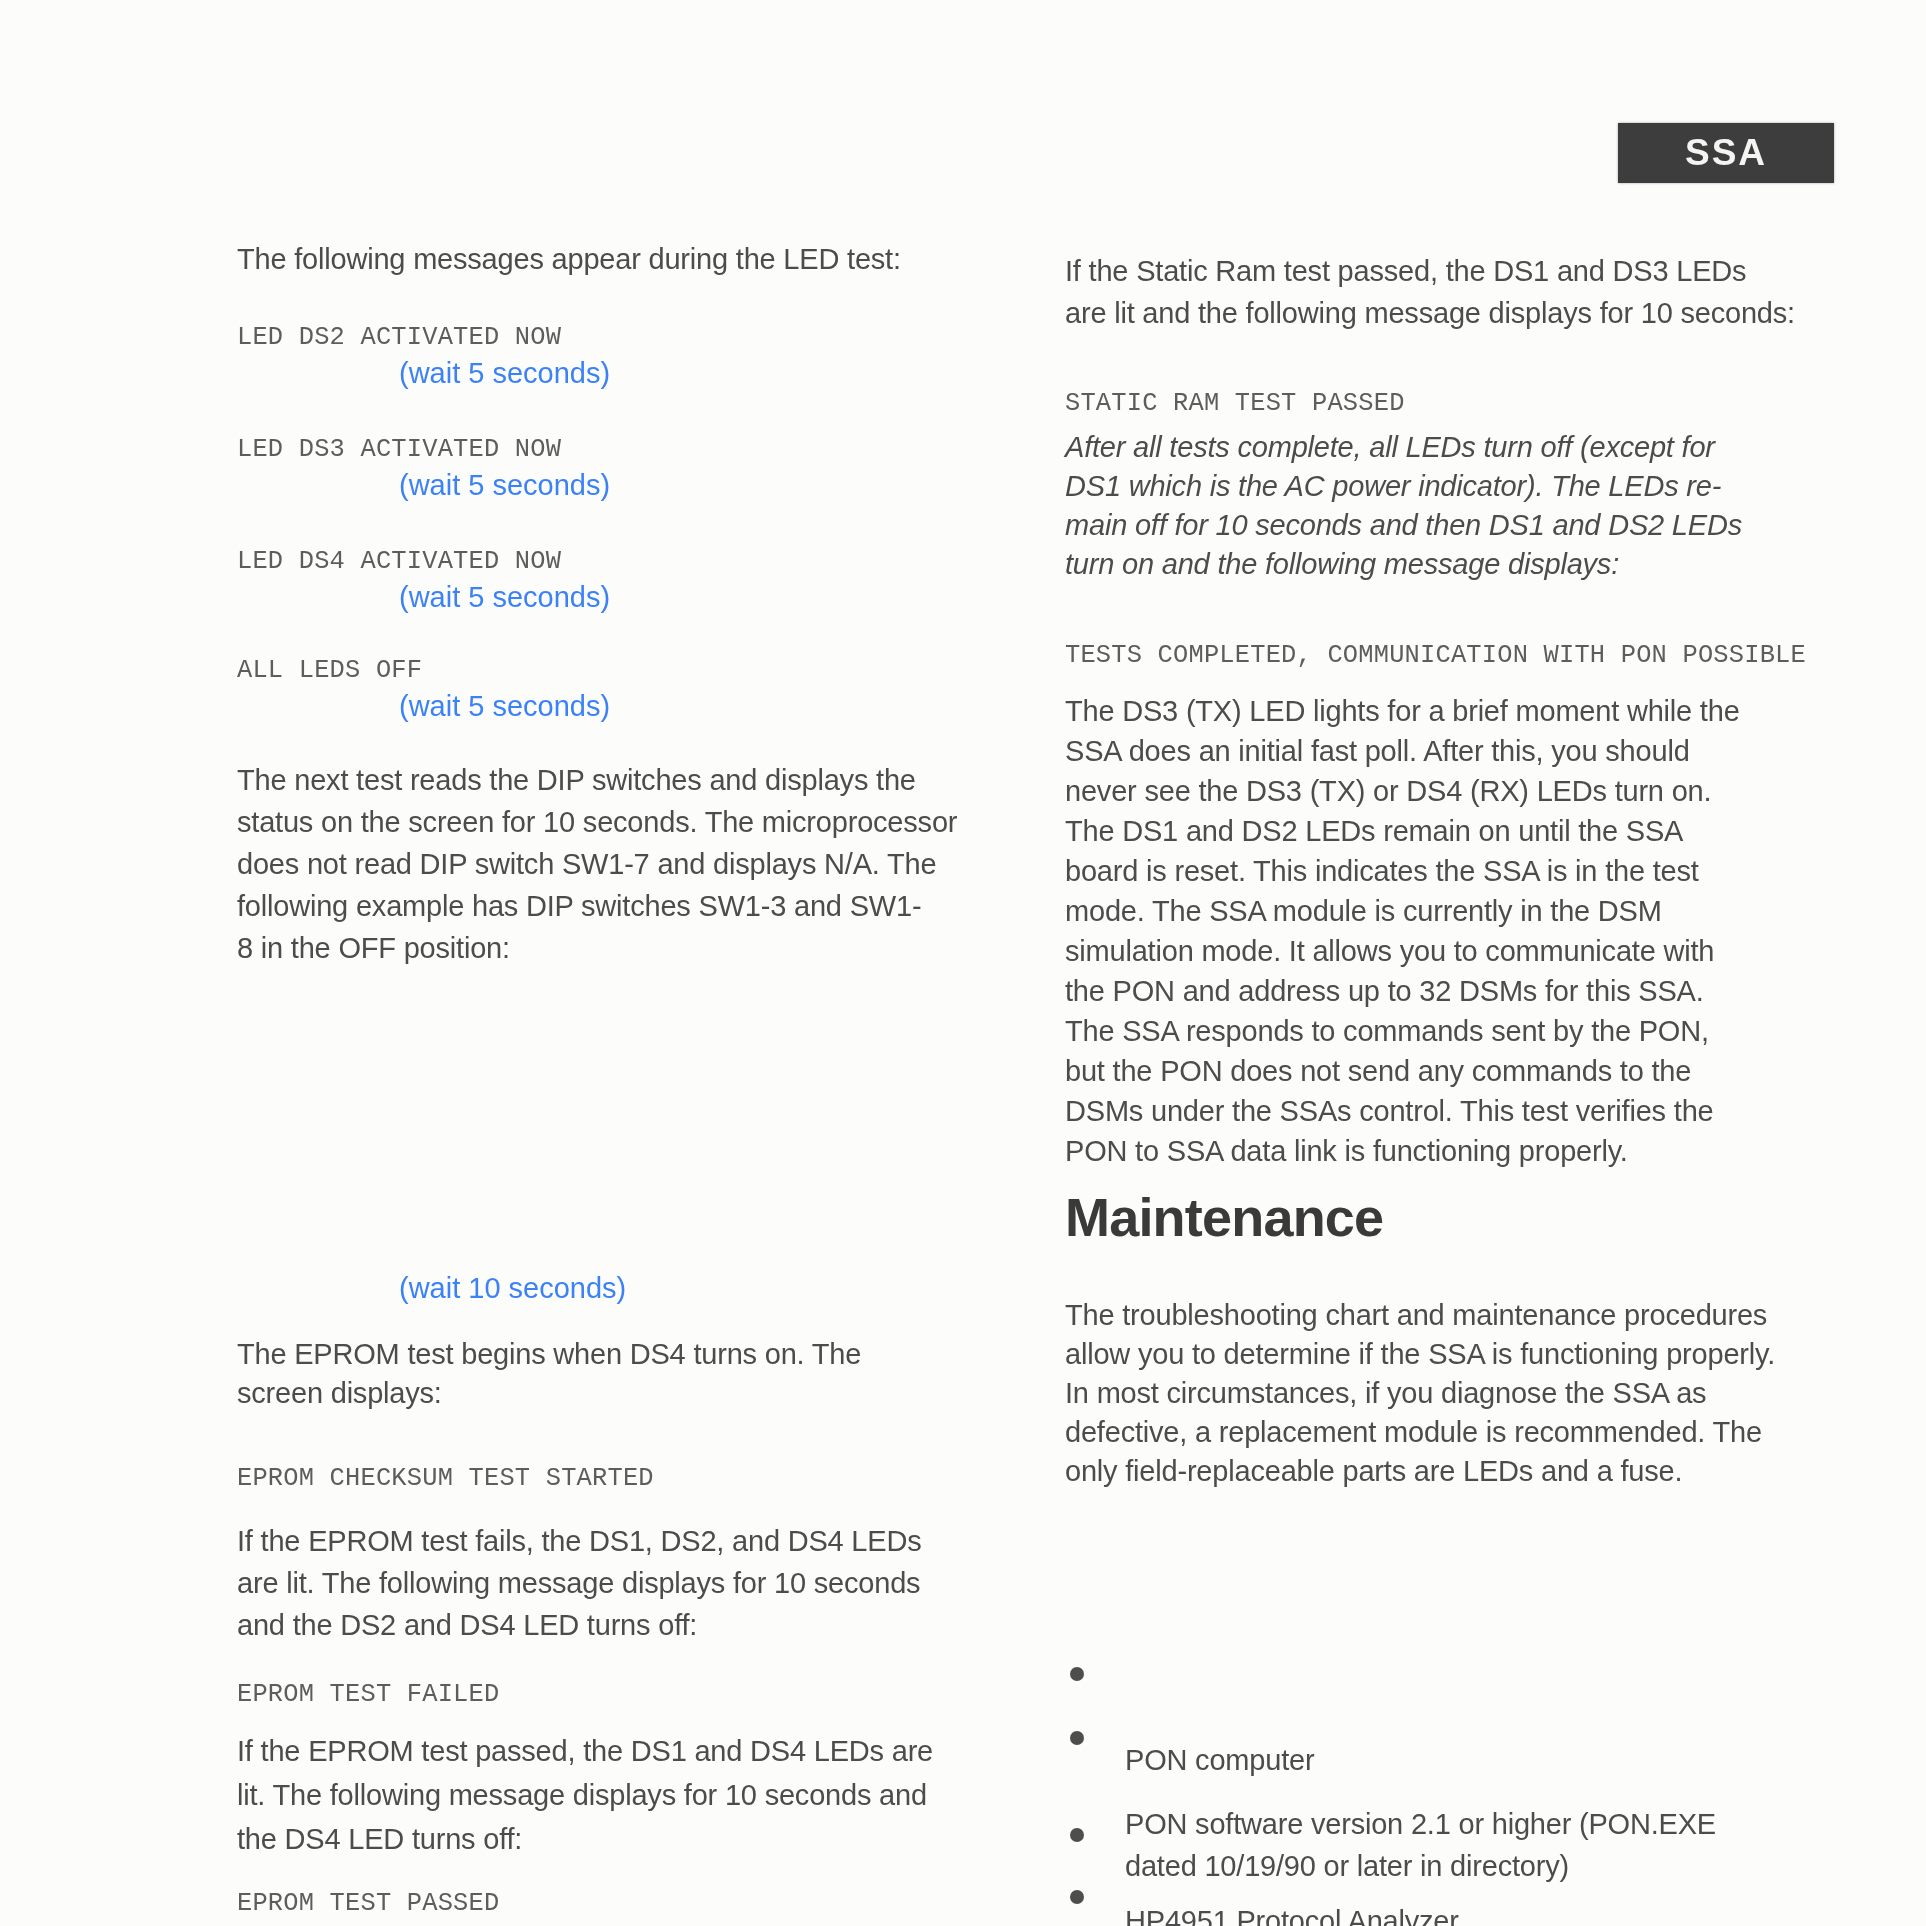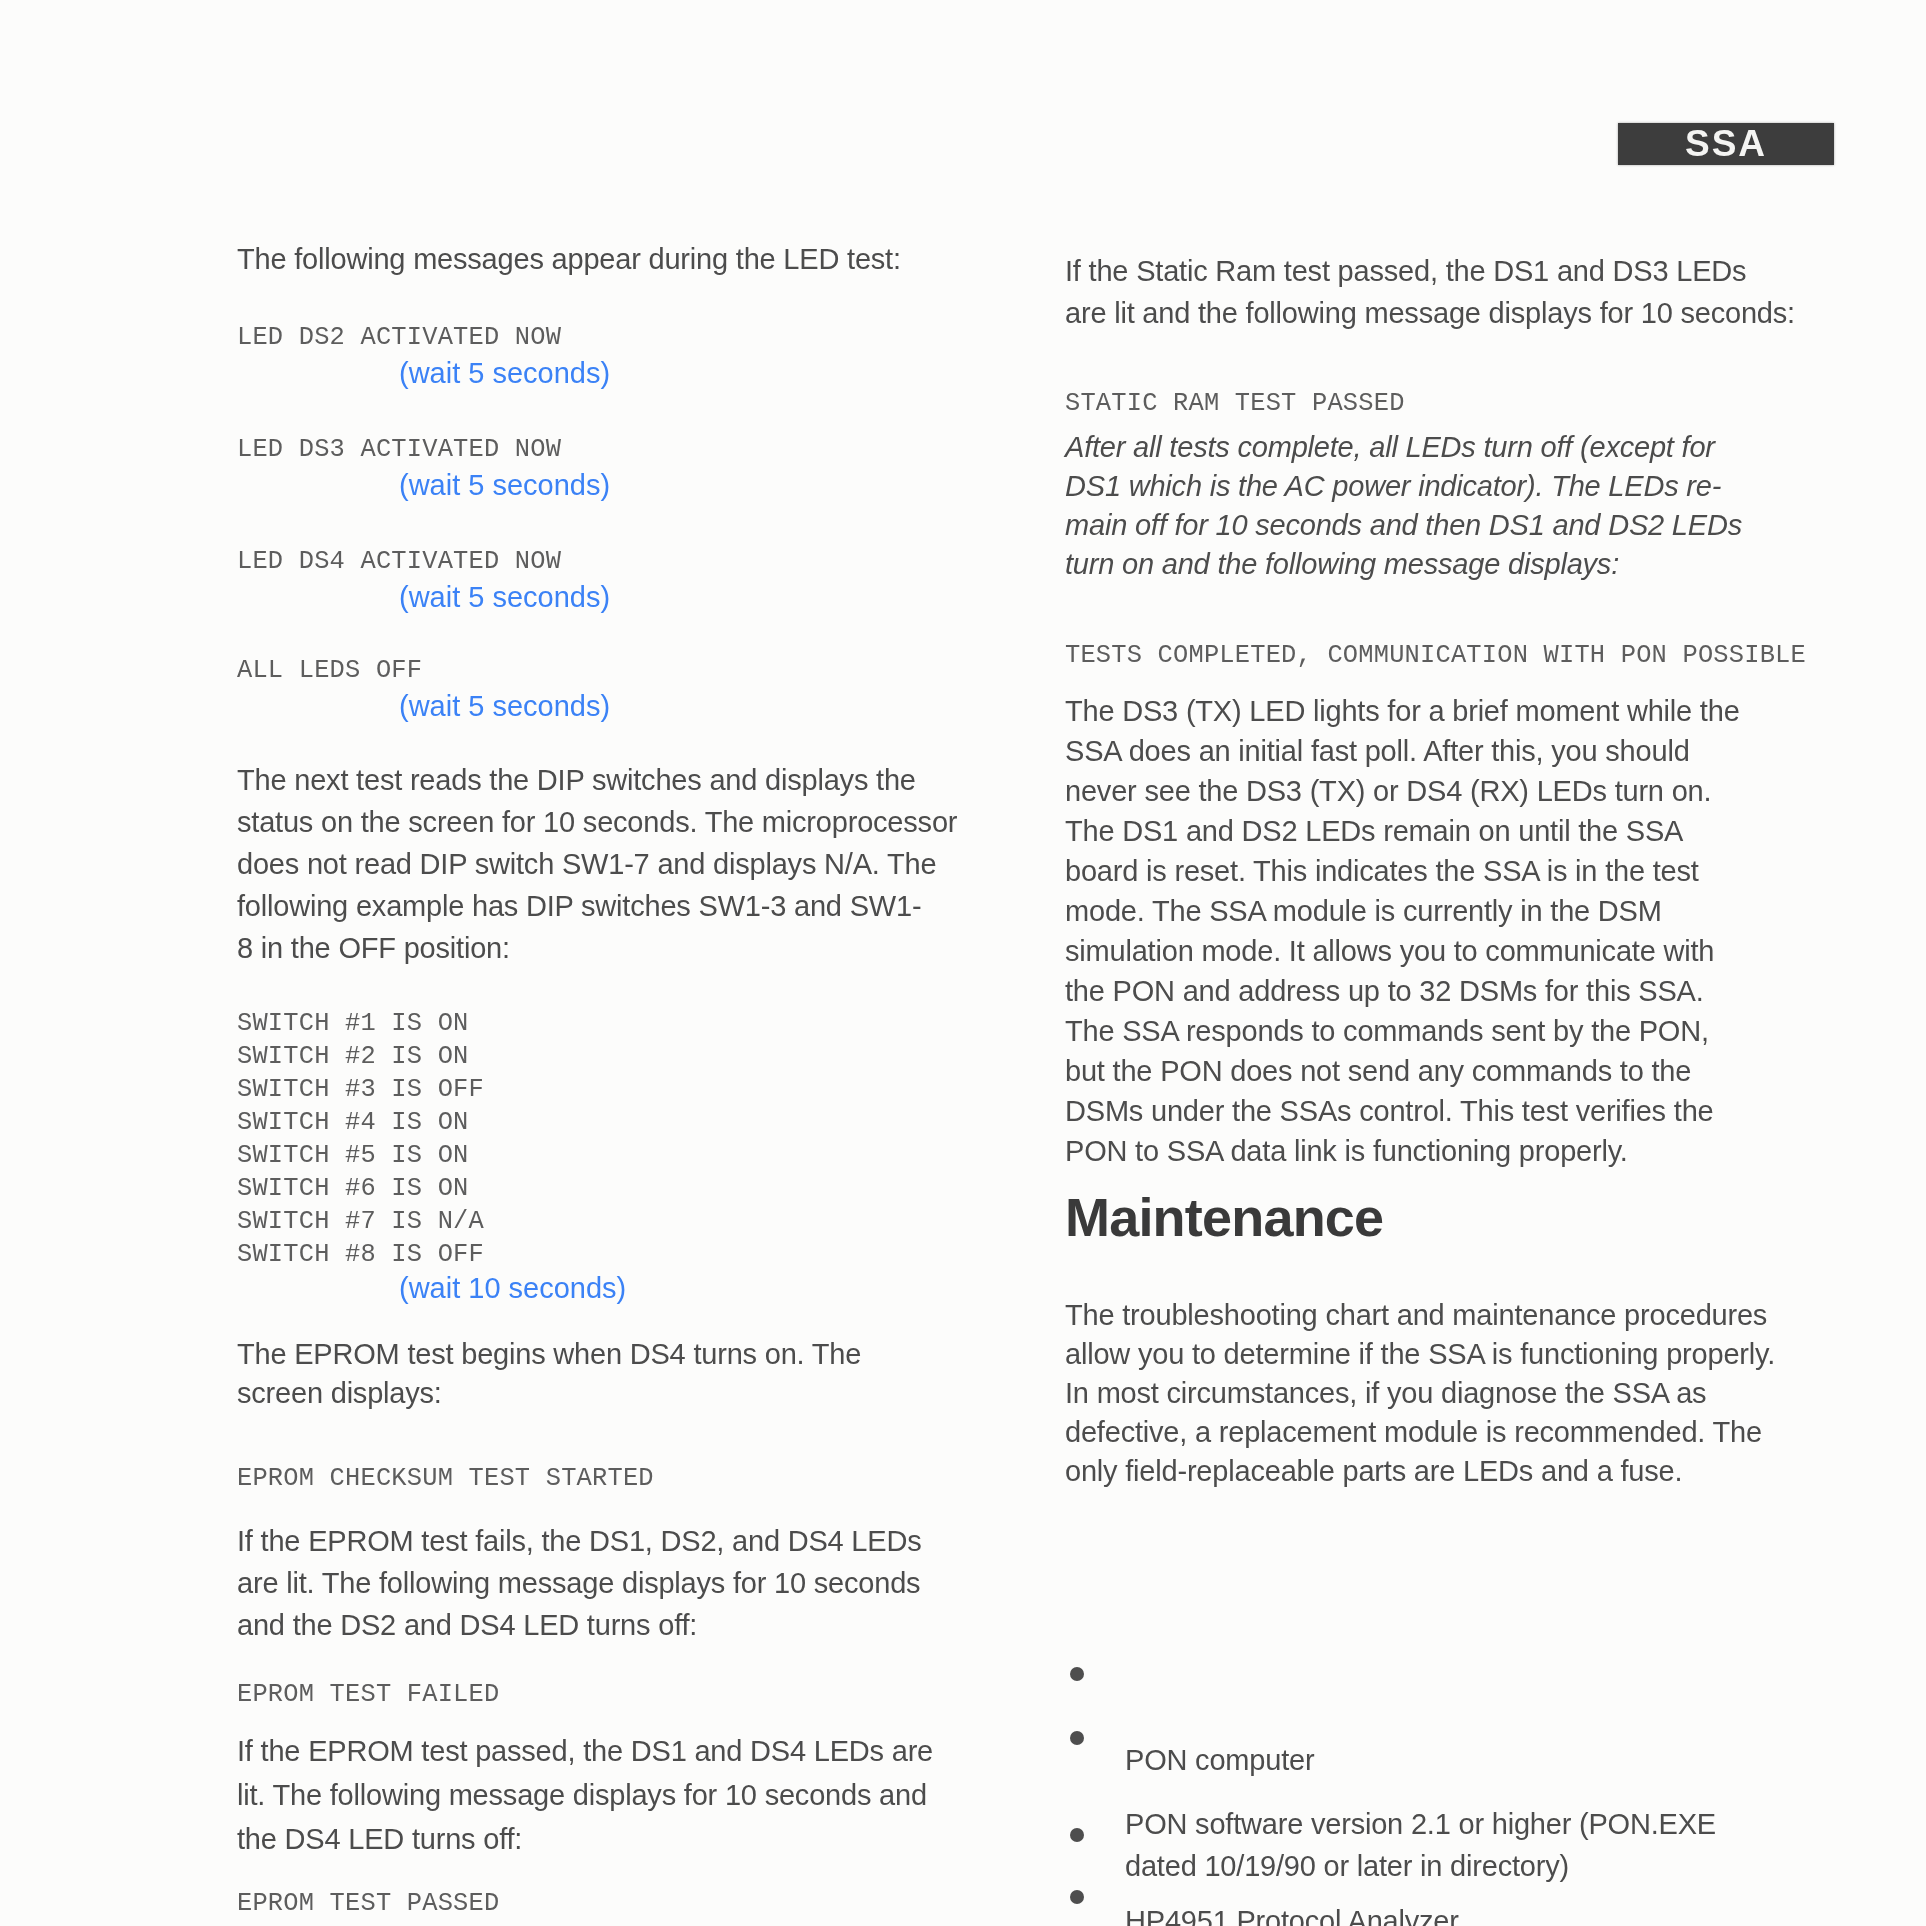--- a/index.html
+++ b/index.html
@@ -8,21 +8,21 @@
     position:relative;
     background:#fcfcfb;
     font-family:"Liberation Sans", sans-serif;
     color:#4a4a4a;
     overflow:hidden;
   }
   .page { position:absolute; inset:0; }
 
   
   .badge {
-    position:absolute; left:1618px; top:123px; width:216px; height:42px;
+    position:absolute; left:1618px; top:123px; width:216px; height:60px;
     background:#3d3d3d; color:#f4f4f2;
     display:flex; align-items:center; justify-content:center;
     font-size:37px; font-weight:bold; letter-spacing:1.9px;
     box-shadow:0 0 2.3px rgba(0,0,0,.35);
   }
 
   
   .col { position:absolute; top:0; height:2553px; }
   #lc { left:237px;  width:767px; }
   #rc { left:1065px; width:784px; }
@@ -109,28 +109,20 @@
       <span class="mono led-code">ALL LEDS OFF</span>
       <span class="note led-note">(wait 5 seconds)</span>
     </div>
 
     <p class="blk para l-dip">The next test reads the DIP switches and displays the
 status on the screen for 10 seconds. The microprocessor
 does not read DIP switch SW1-7 and displays N/A. The
 following example has DIP switches SW1-3 and SW1-
 8 in the OFF position:</p>
 
-    <div class="blk mono l-sw">SWITCH #1 IS ON
-SWITCH #2 IS ON
-SWITCH #3 IS OFF
-SWITCH #4 IS ON
-SWITCH #5 IS ON
-SWITCH #6 IS ON
-SWITCH #7 IS N/A
-SWITCH #8 IS OFF</div>
     <p class="blk note l-swnote">(wait 10 seconds)</p>
 
     <p class="blk para l-eintro">The EPROM test begins when DS4 turns on. The
 screen displays:</p>
     <p class="blk mono l-echk">EPROM CHECKSUM TEST STARTED</p>
 
     <p class="blk para l-efailp">If the EPROM test fails, the DS1, DS2, and DS4 LEDs
 are lit. The following message displays for 10 seconds
 and the DS2 and DS4 LED turns off:</p>
     <p class="blk mono l-efailc">EPROM TEST FAILED</p>

